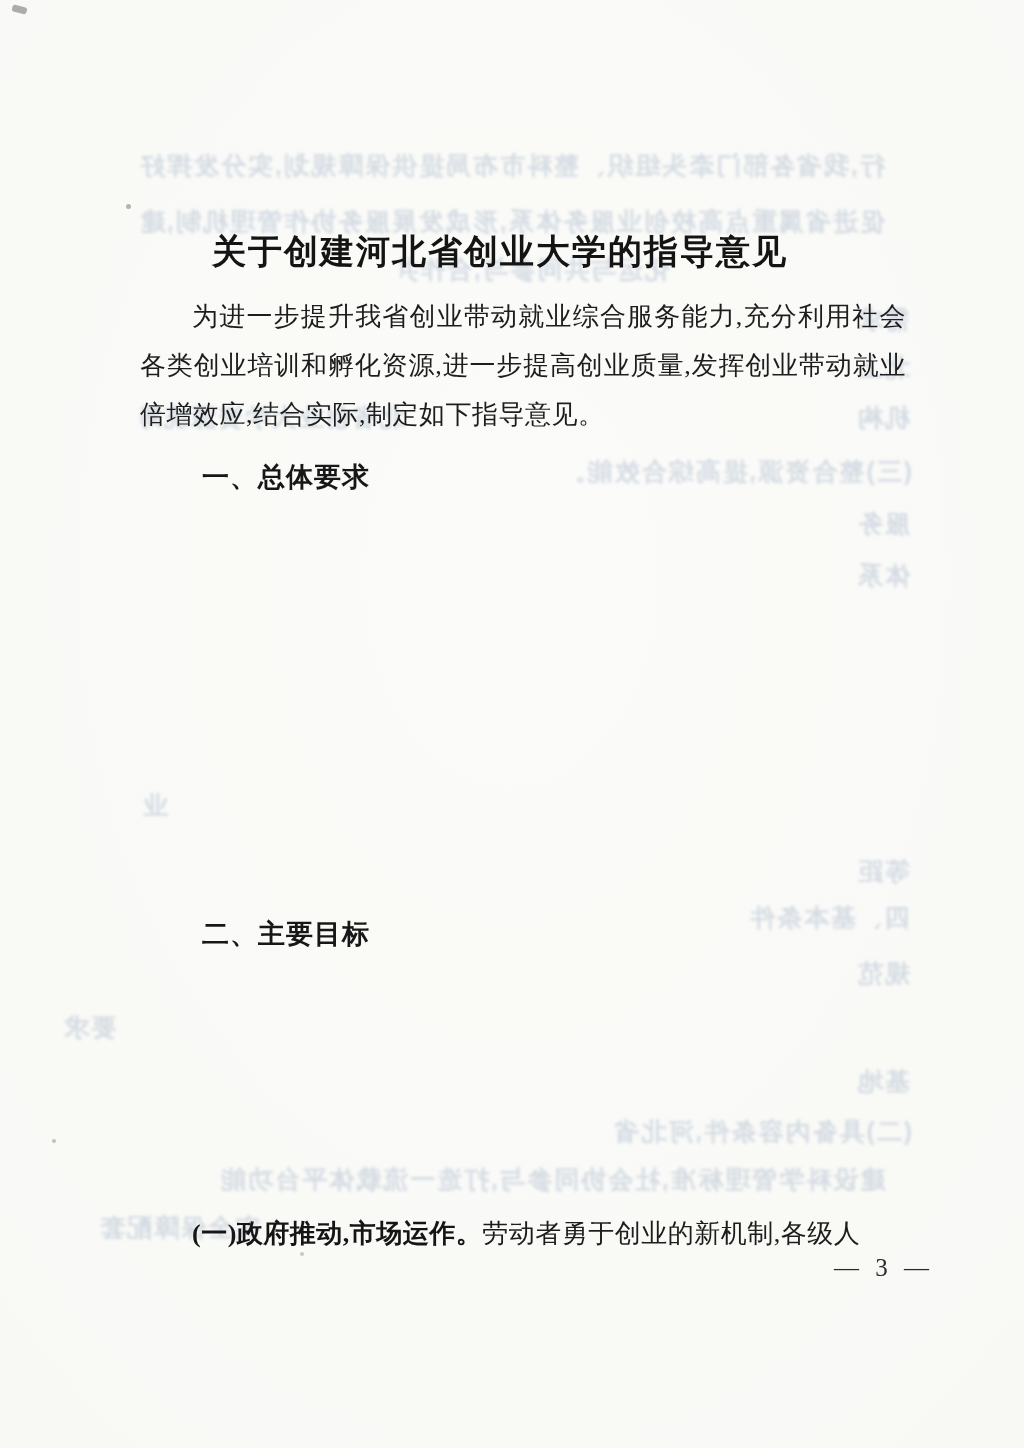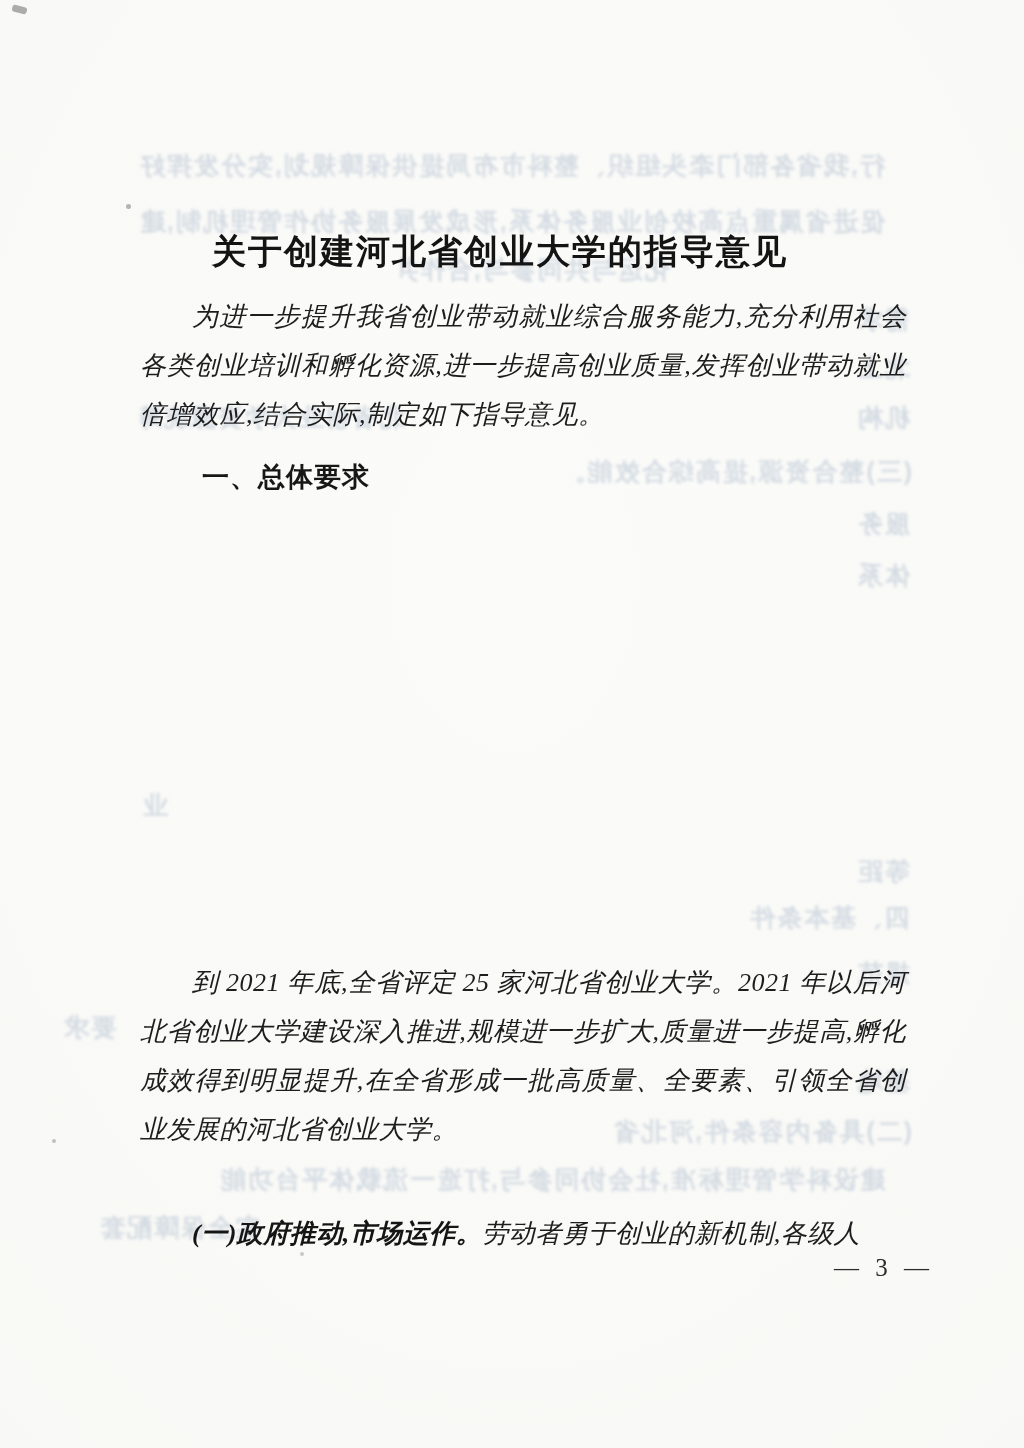--- a/index.html
+++ b/index.html
@@ -24,21 +24,21 @@
   .title{
     position:absolute;top:206px;left:0;width:1000px;text-align:center;
     font-family:"Liberation Sans", sans-serif;font-weight:700;
     font-size:34px;letter-spacing:2px;color:#141414;z-index:2;
   }
   .para{
     position:absolute;left:140px;width:766px;margin:0;
     font-size:26px;line-height:49px;letter-spacing:.5px;
     text-align:justify;color:#1d1d1d;z-index:2;
   }
-  .indent{text-indent:2em;font-style:italic;}
+  .indent{text-indent:2em;}
   .lead{font-weight:700;color:#151515;margin-top:44px;}
   .heading{
     position:absolute;left:198px;margin:4px;
     font-family:"Liberation Sans", sans-serif;font-weight:700;
     font-size:27px;letter-spacing:1px;color:#171717;z-index:2;
   }
   .page-num{
     position:absolute;top:1254px;left:834px;
     font-size:25px;letter-spacing:5px;color:#2b2b2b;z-index:2;
   }
@@ -74,21 +74,21 @@
   <div class="ghost" style="top:1112px;left:540px;width:372px">(二)具备内容条件,河北省</div>
   <div class="ghost" style="top:1160px;left:140px;width:745px">建设科学管理标准,社会协同参与,打造一流载体平台功能</div>
   <div class="ghost" style="top:1208px;left:60px;width:200px">实全保障配套</div>
 
   <h1 class="title">关于创建河北省创业大学的指导意见</h1>
 
   <p class="para indent" style="top:292px">为进一步提升我省创业带动就业综合服务能力,充分利用社会各类创业培训和孵化资源,进一步提高创业质量,发挥创业带动就业倍增效应,结合实际,制定如下指导意见。</p>
 
   <h2 class="heading" style="top:455px">一、总体要求</h2>
 
-  <p class="para indent" style="top:958px">到 2021 年底,全省评定 25 家河北省创业大学。2021 年以后河北省创业大学建设深入推进,规模进一步扩大,质量进一步提高,孵化成效得到明显提升,在全省形成一批高质量、全要素、引领全省创业发展的河北省创业大学。</p>
+  <h2 class="heading" style="top:912px">二、主要目标</h2>
 
   <p class="para indent" style="top:1209px"><span class="lead">(一)政府推动,市场运作。</span><span>劳动者勇于创业的新机制,各级人</span></p>
 
   <div class="page-num">— 3 —</div>
 
   <div class="speck s1"></div>
   <div class="speck s2"></div>
   <div class="speck s3"></div>
   <div class="speck s4"></div>
   <div class="speck s5"></div>

